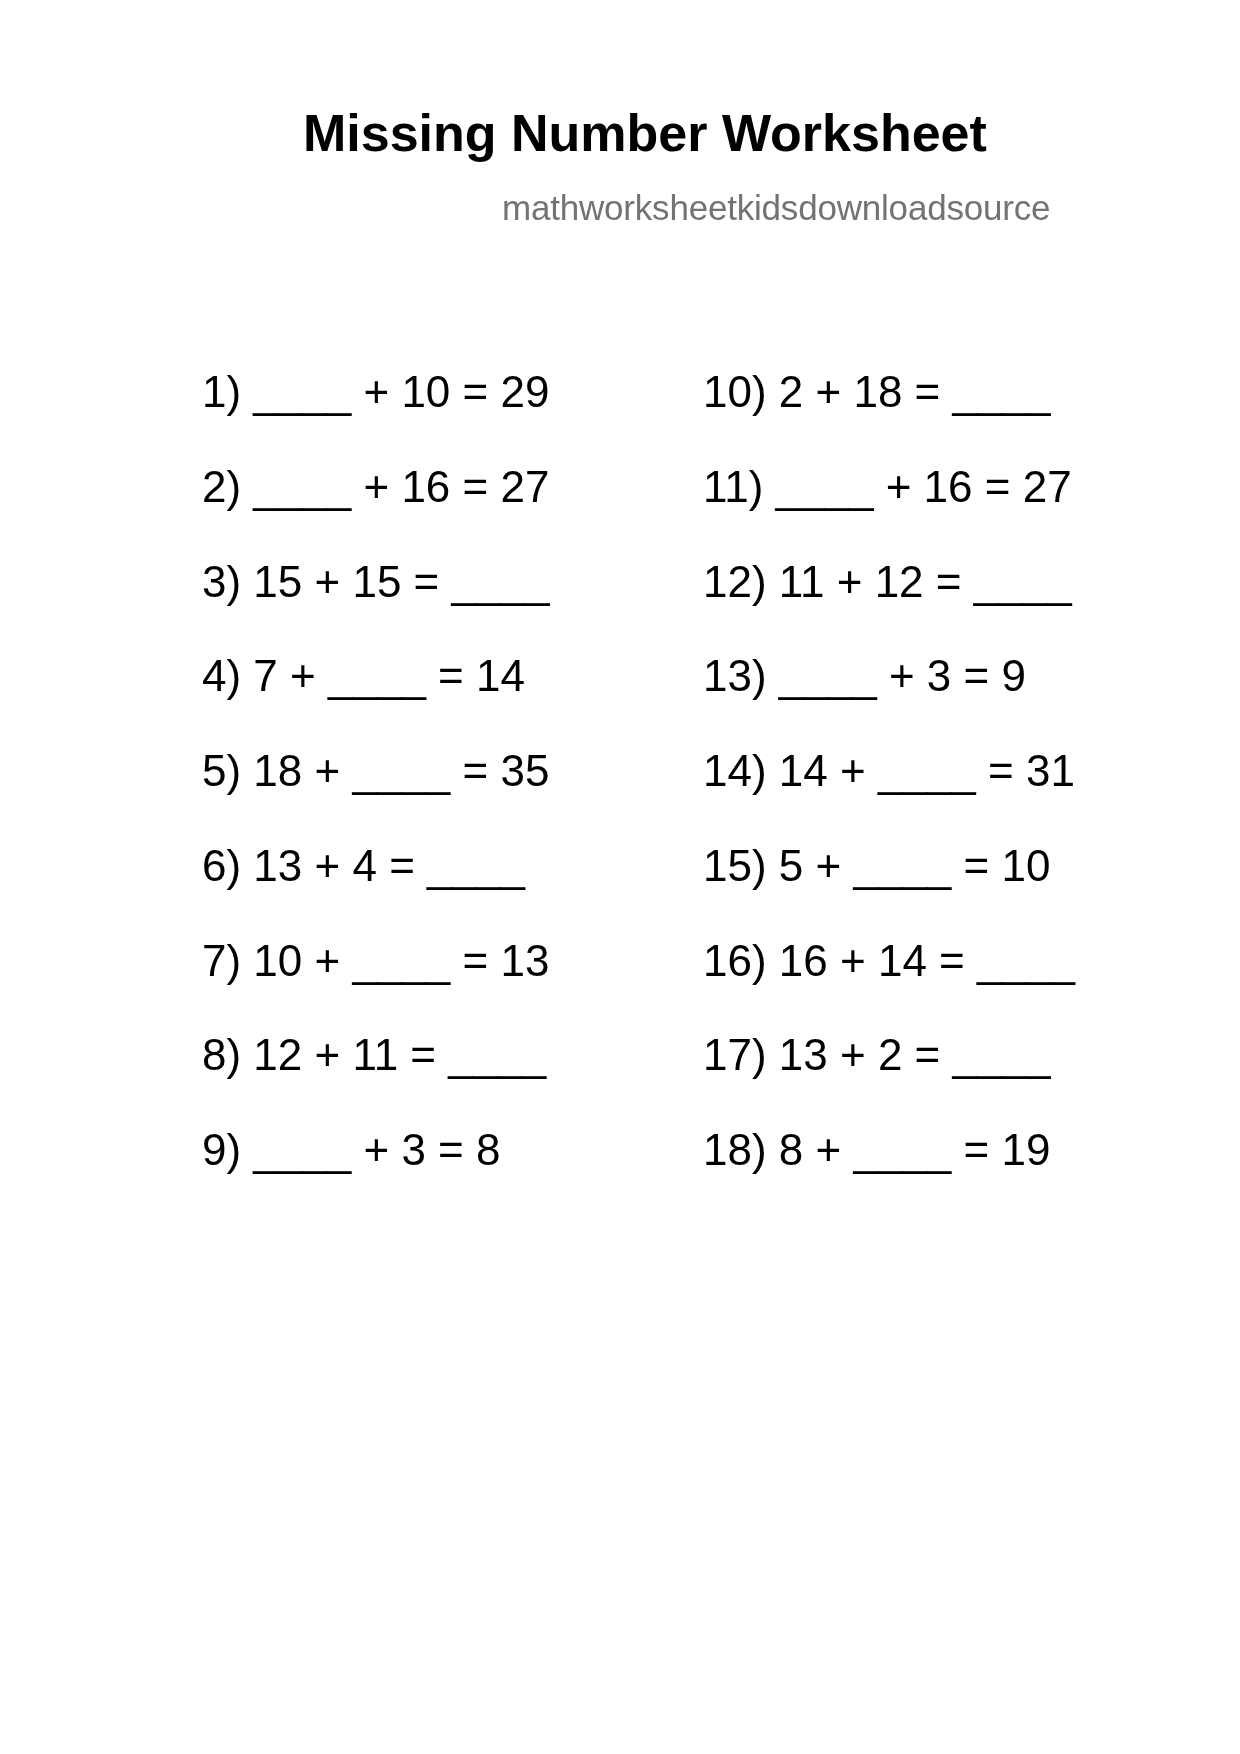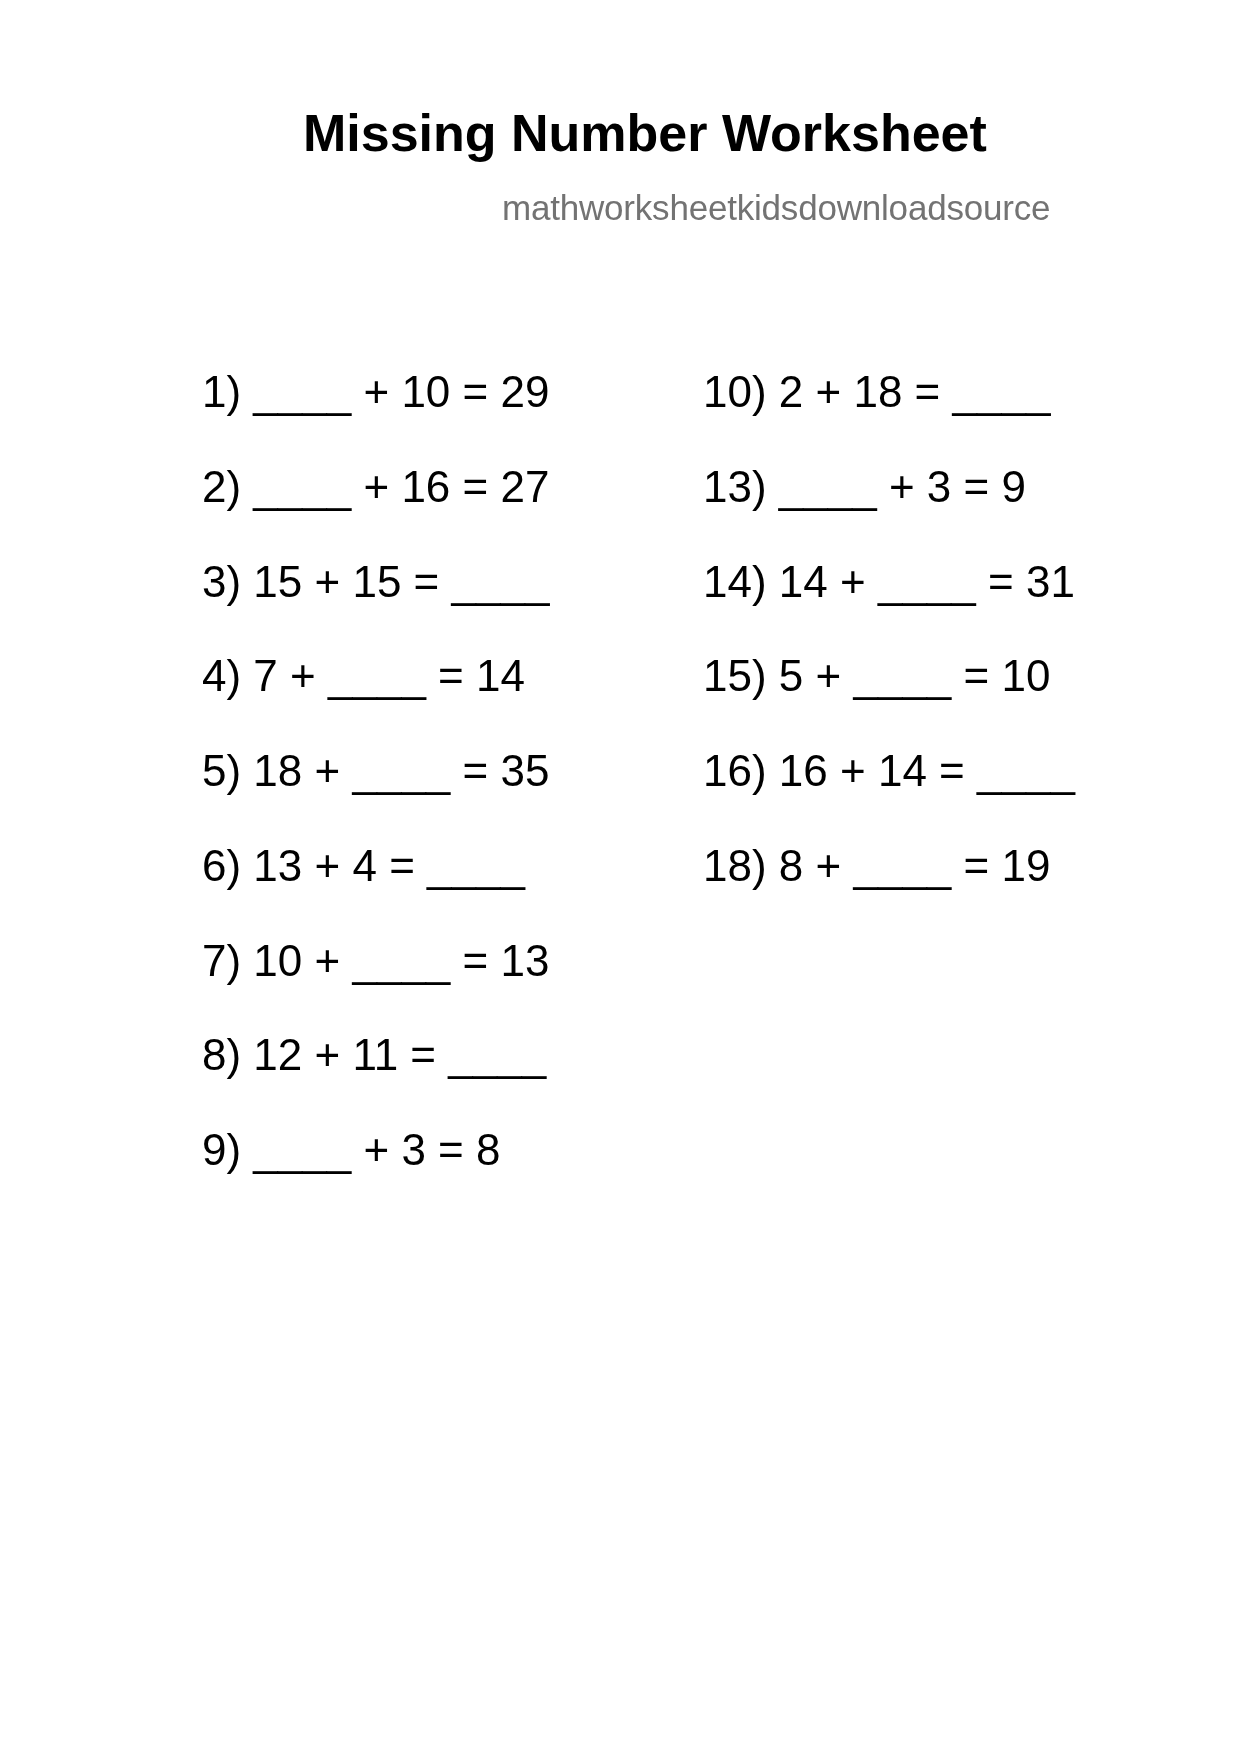--- a/index.html
+++ b/index.html
@@ -66,18 +66,21 @@
   <li class="problem">4) 7 + ____ = 14</li>
   <li class="problem">5) 18 + ____ = 35</li>
   <li class="problem">6) 13 + 4 = ____</li>
   <li class="problem">7) 10 + ____ = 13</li>
   <li class="problem">8) 12 + 11 = ____</li>
   <li class="problem">9) ____ + 3 = 8</li>
 </ul>
 
 <ul class="column col-right">
   <li class="problem">10) 2 + 18 = ____</li>
+  <li class="problem">11) ____ + 16 = 27</li>
+  <li class="problem">12) 11 + 12 = ____</li>
   <li class="problem">13) ____ + 3 = 9</li>
   <li class="problem">14) 14 + ____ = 31</li>
   <li class="problem">15) 5 + ____ = 10</li>
   <li class="problem">16) 16 + 14 = ____</li>
+  <li class="problem">17) 13 + 2 = ____</li>
   <li class="problem">18) 8 + ____ = 19</li>
 </ul>
 
 </body></html>

